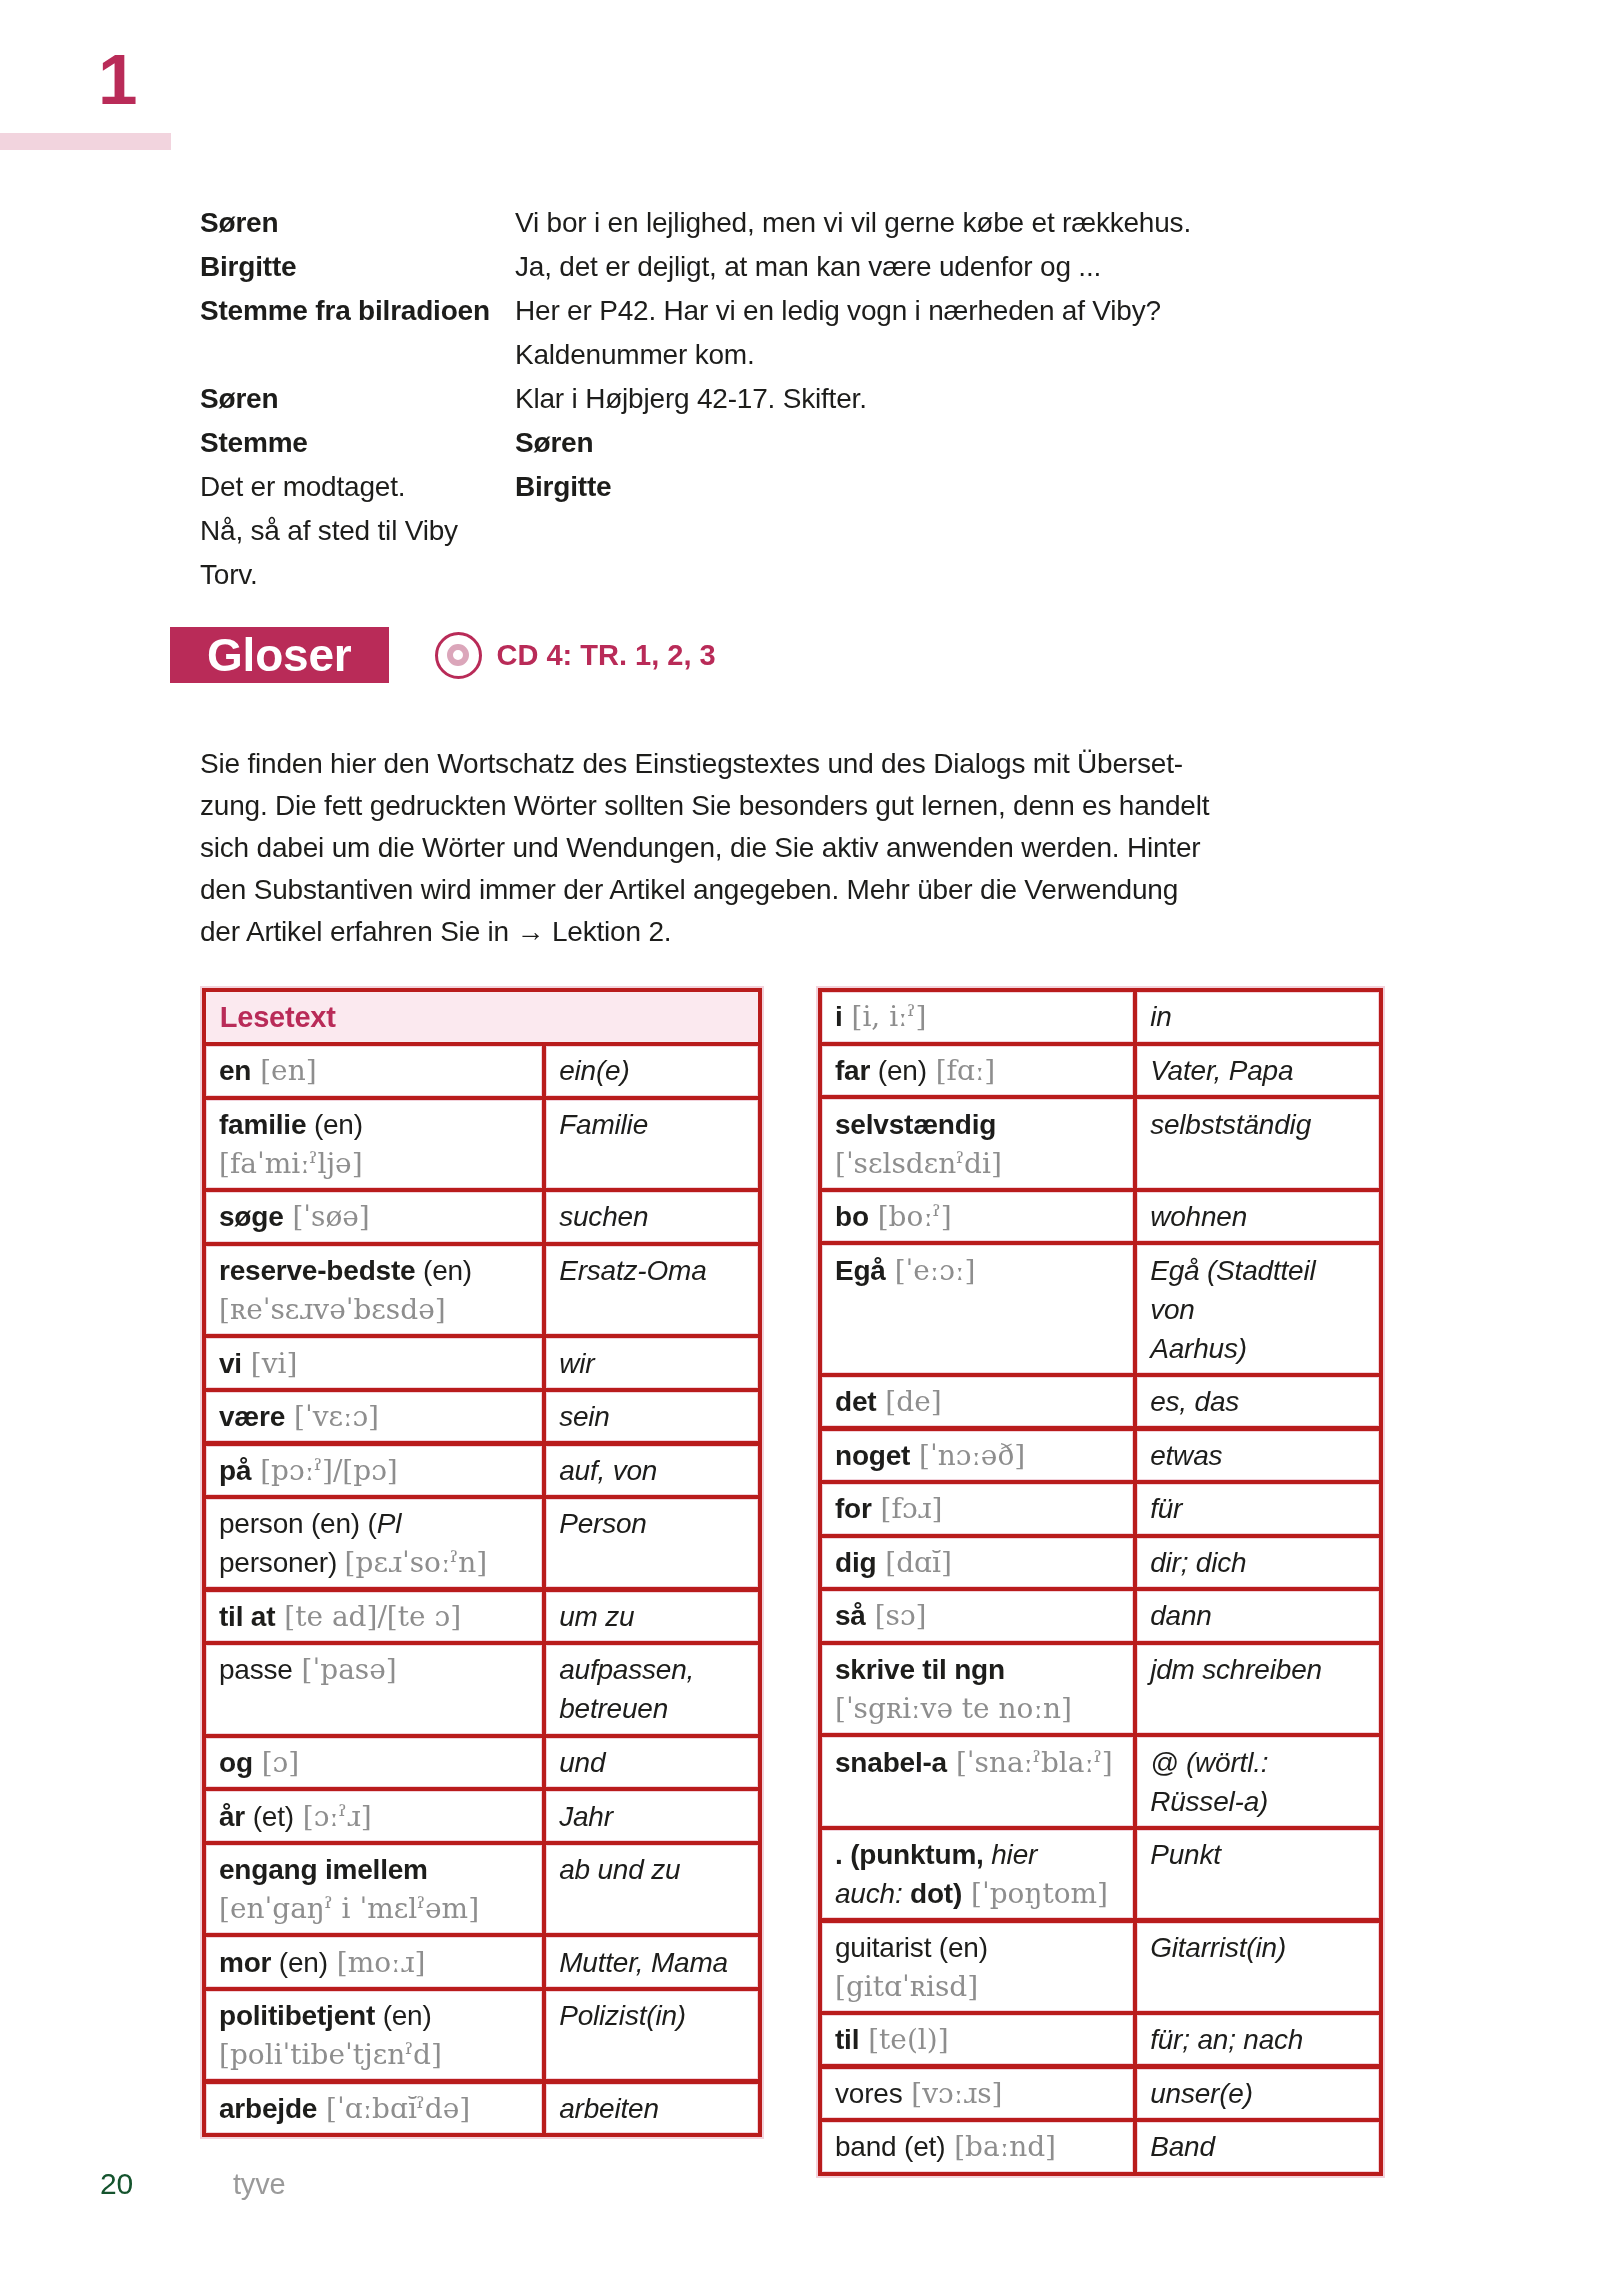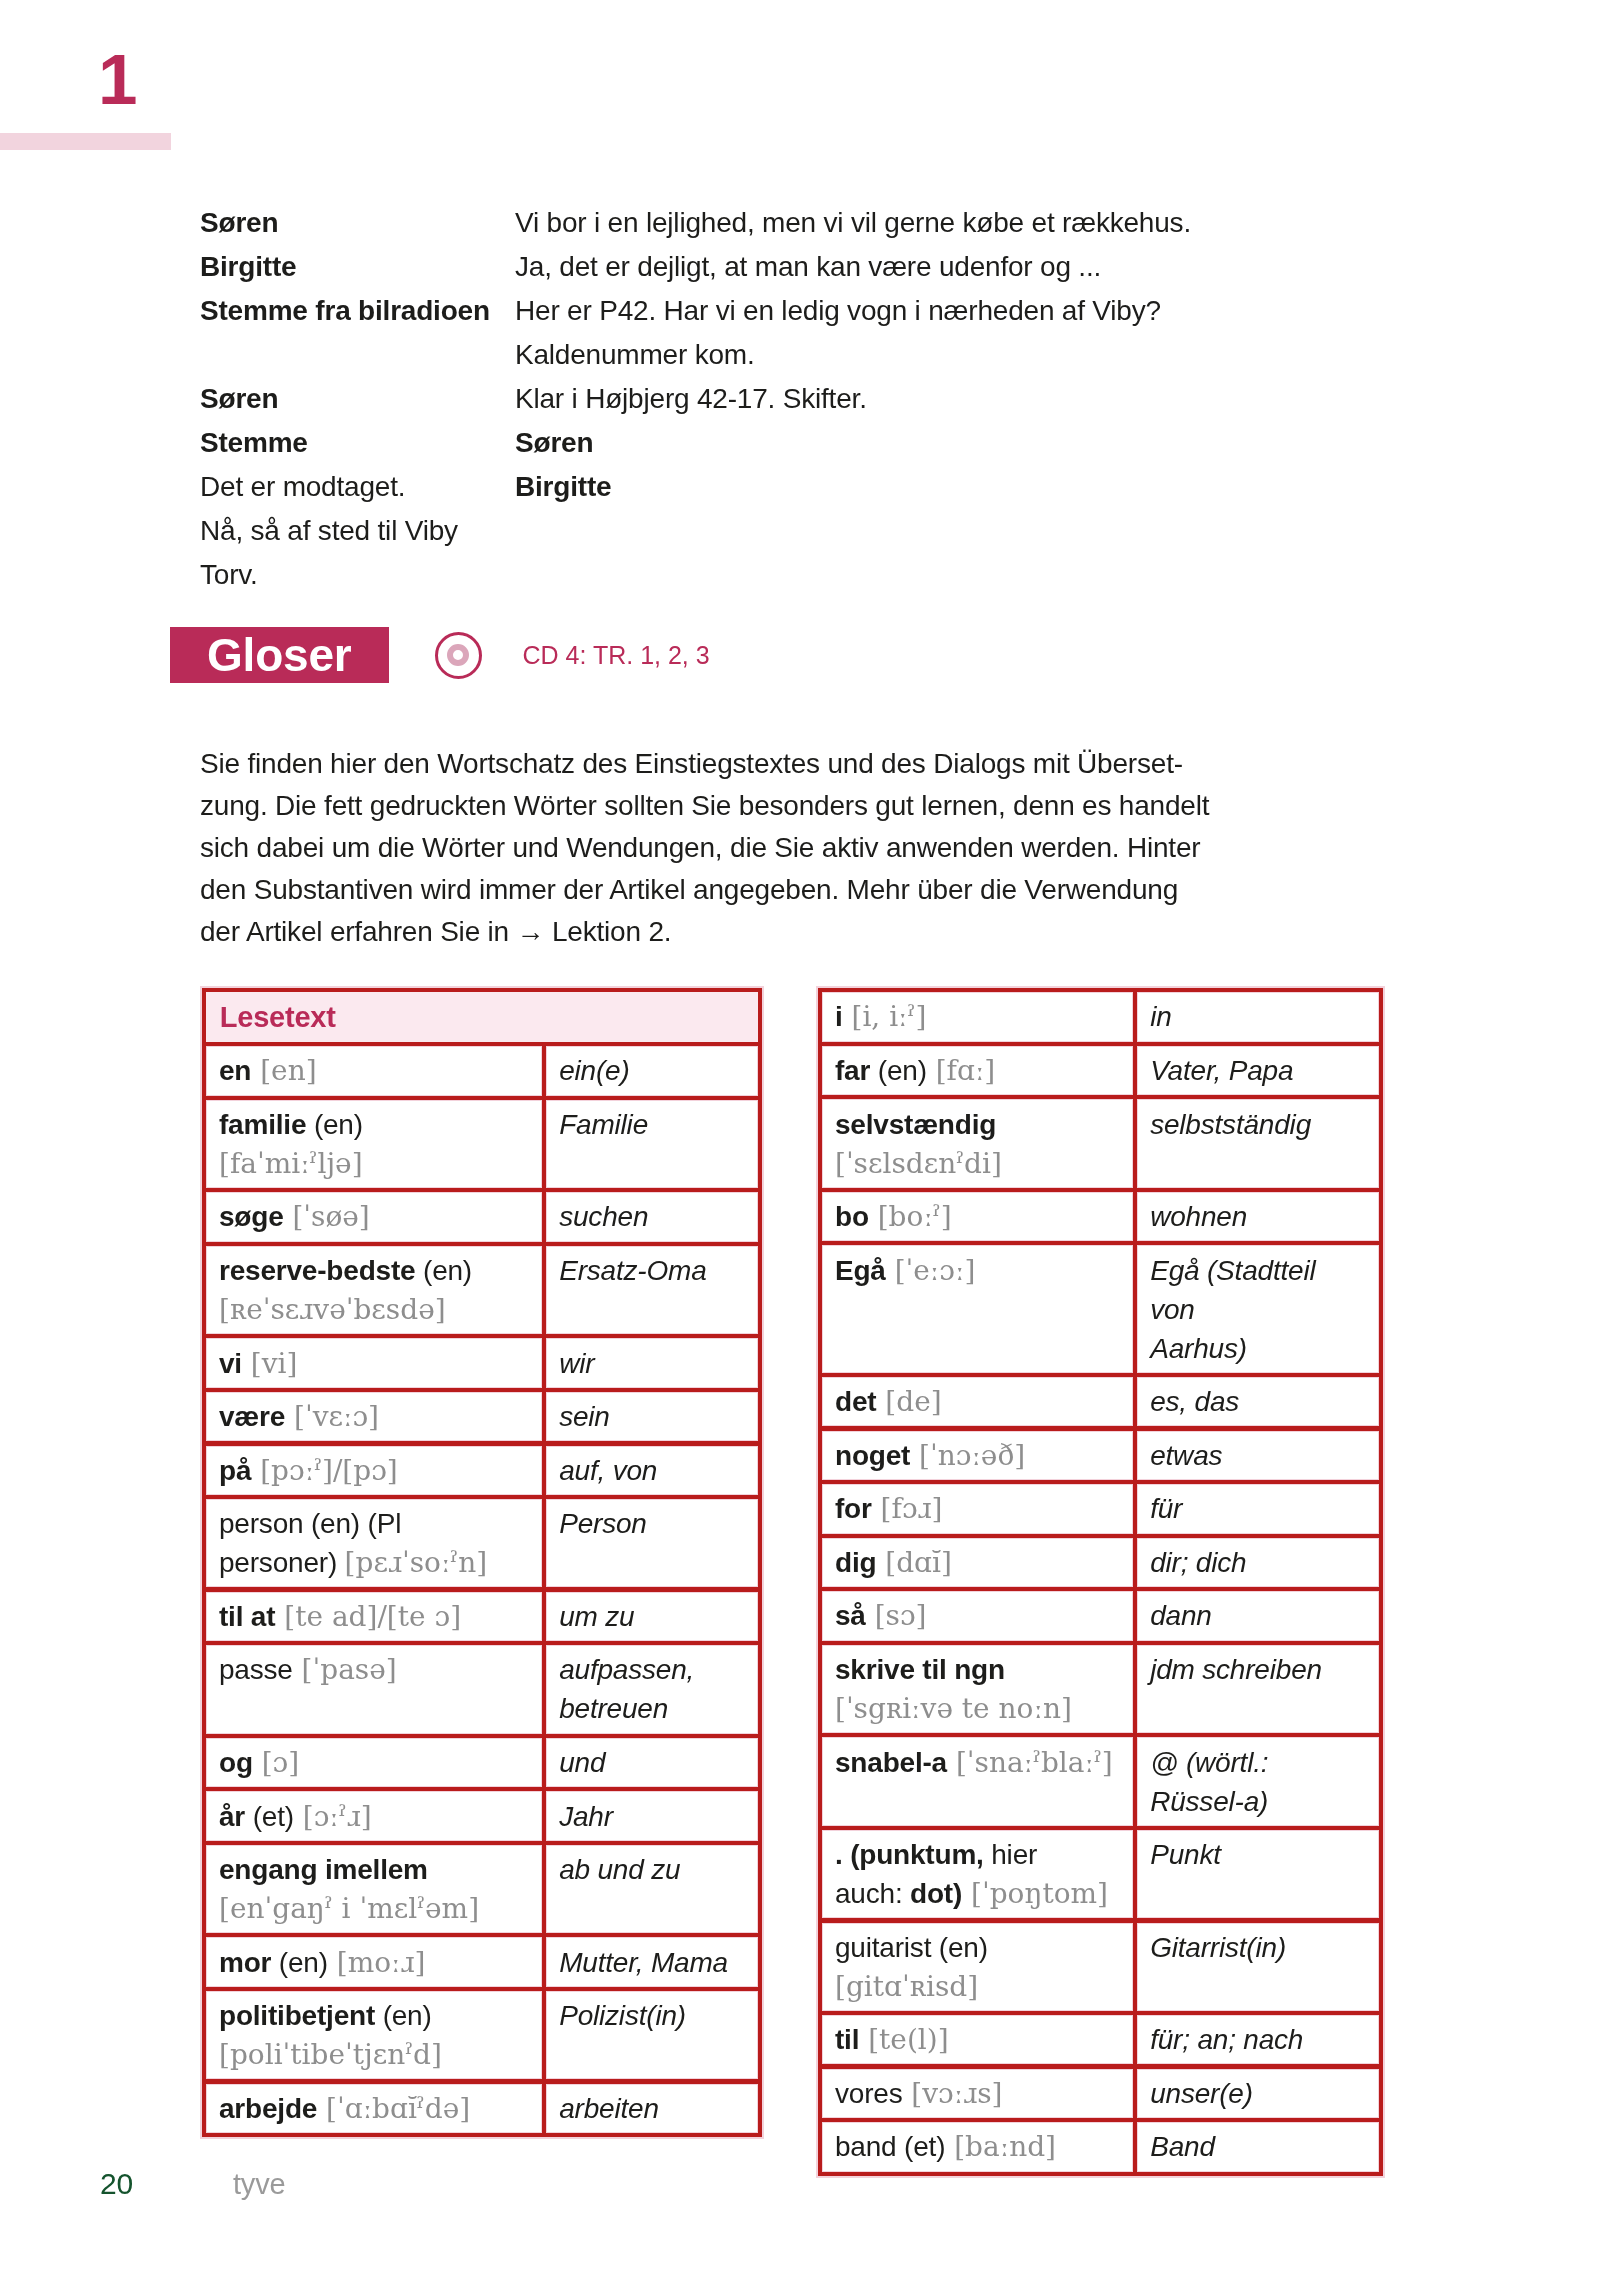--- a/index.html
+++ b/index.html
@@ -44,21 +44,21 @@
     padding:1px 37px;
   }
   .cd-wrap{margin-left:46px;display:flex;align-items:center;gap:15px;}
   .cd-icon{
     width:47px;height:47px;border:3.4px solid var(--crimson);border-radius:50%;
     display:flex;align-items:center;justify-content:center;flex:0 0 auto;
   }
   .cd-inner{
     width:22px;height:22px;border:6.8px solid #dba6ba;border-radius:50%;
   }
-  .cd-label{color:var(--crimson);font-weight:normal;font-size:25px;letter-spacing:0;margin-left:26px;}
+  .cd-label{color:var(--crimson);font-weight:bold;font-size:29px;letter-spacing:0;}
   .intro{
     position:absolute;left:200px;top:743px;width:1241px;
     font-size:28px;line-height:42px;white-space:pre-line;
   }
   .vocab{
     position:absolute;left:200px;top:986px;width:1185px;
     display:flex;justify-content:space-between;align-items:flex-start;
   }
   .vtable{
     width:564px;border:2.5px solid var(--table_border);
@@ -73,21 +73,21 @@
   .vrow{display:flex;gap:4.2px;margin-top:4.2px;}
   .vrows .vrow:first-child{margin-top:0;}
   .cell{
     border:1.7px solid var(--table_border);background:#ffffff;
     padding:4.2px 11.8px;font-size:28px;line-height:39px;
   }
   .cell.da{width:336px;flex:0 0 auto;}
   .vtable.right .cell.da{width:311px;}
   .cell.de{flex:1 1 auto;font-style:italic;white-space:pre-line;}
   .seg-b{font-weight:bold;}
-  .seg-i{}
+  .seg-i{font-style:italic;}
   .seg-ph{font-family:"DejaVu Serif",serif;color:var(--phonetic_gray);letter-spacing:0;}
   .footer{
     position:absolute;left:100px;top:2167px;
     display:flex;align-items:baseline;font-size:30px;
   }
   .pnum{color:#14532d;}
   .pword{color:var(--footer_gray);margin-left:100px;font-size:29px;}
 </style>
 </head>
 <body>

